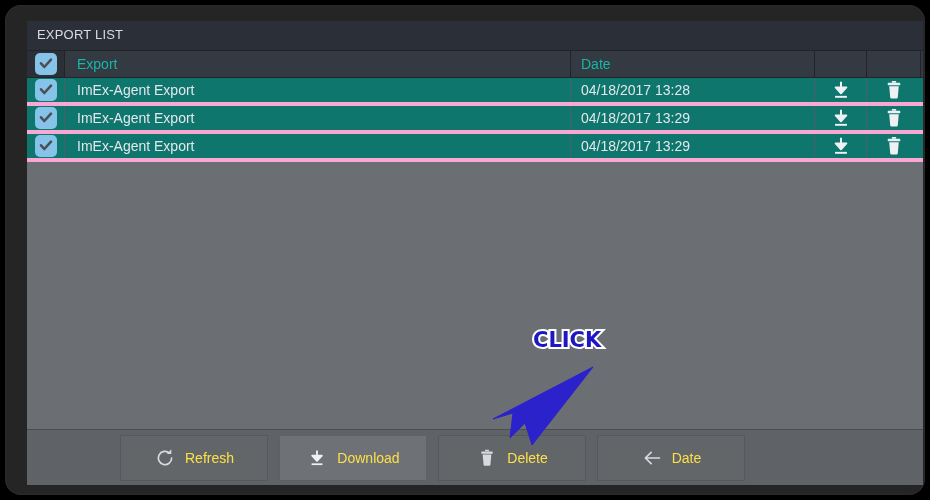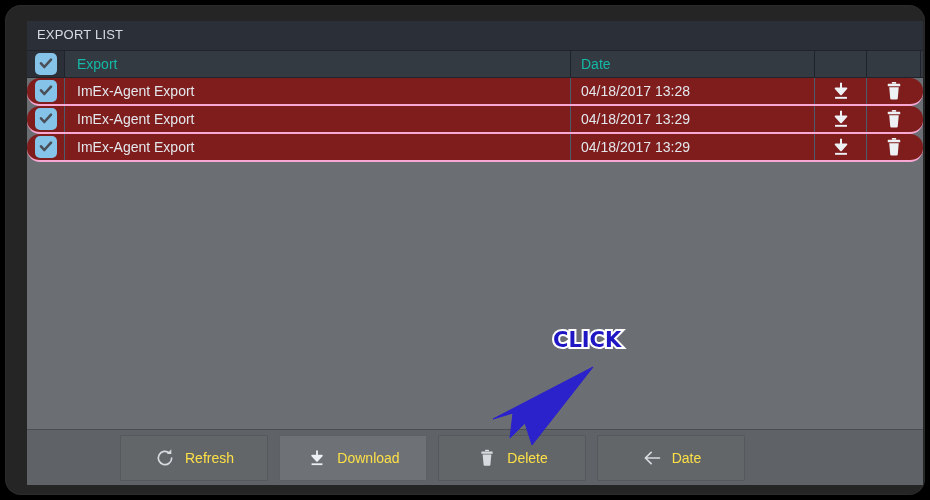--- a/index.html
+++ b/index.html
@@ -65,23 +65,22 @@
     height: 28px;
     box-sizing: border-box;
   }
   .row.header {
     background: #343a42;
     border-top: 1px solid #20242a;
     border-bottom: 1px solid #20242a;
     height: 28px;
   }
   .row.data {
-    background: #7f1d1d;
-    border-bottom: 2px solid #f9a8d4;
-    border-radius: 13px;
+    background: #0f766e;
+    border-bottom: 4px solid #f9a8d4;
   }
   .cell {
     box-sizing: border-box;
     display: flex;
     align-items: center;
     height: 100%;
     border-right: 1px solid #4e5c70;
     overflow: hidden;
   }
   .row.header .cell { border-right: 1px solid #20242a; }
@@ -146,21 +145,21 @@
 
   
   #annot {
     position: absolute;
     left: 0; top: 0;
     width: 896px; height: 464px;
     pointer-events: none;
   }
   #clicklbl {
     position: absolute;
-    left: 526px;
+    left: 506px;
     top: 307px;
     font-family: "DejaVu Sans", sans-serif;
     font-size: 21px;
     font-weight: bold;
     color: #2017c4;
     letter-spacing: 0px;
     -webkit-text-stroke: 4px #ffffff;
     paint-order: stroke fill;
     white-space: nowrap;
   }

